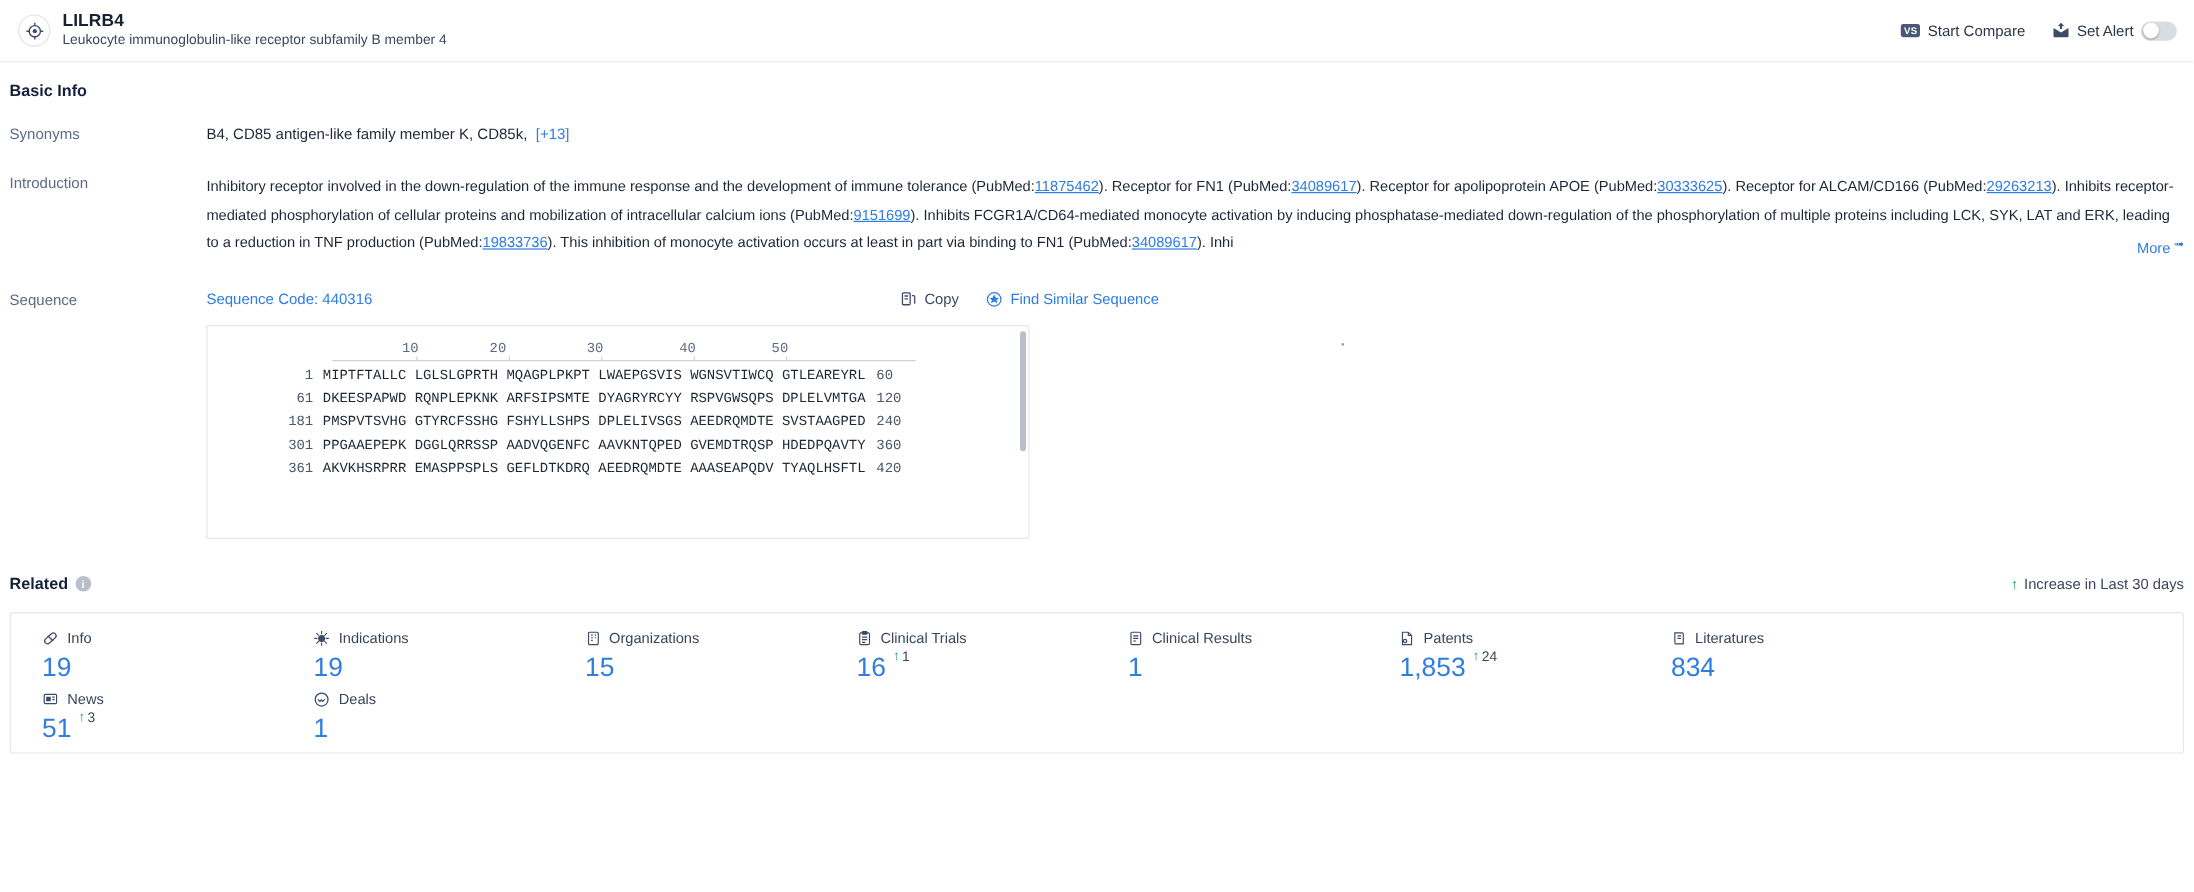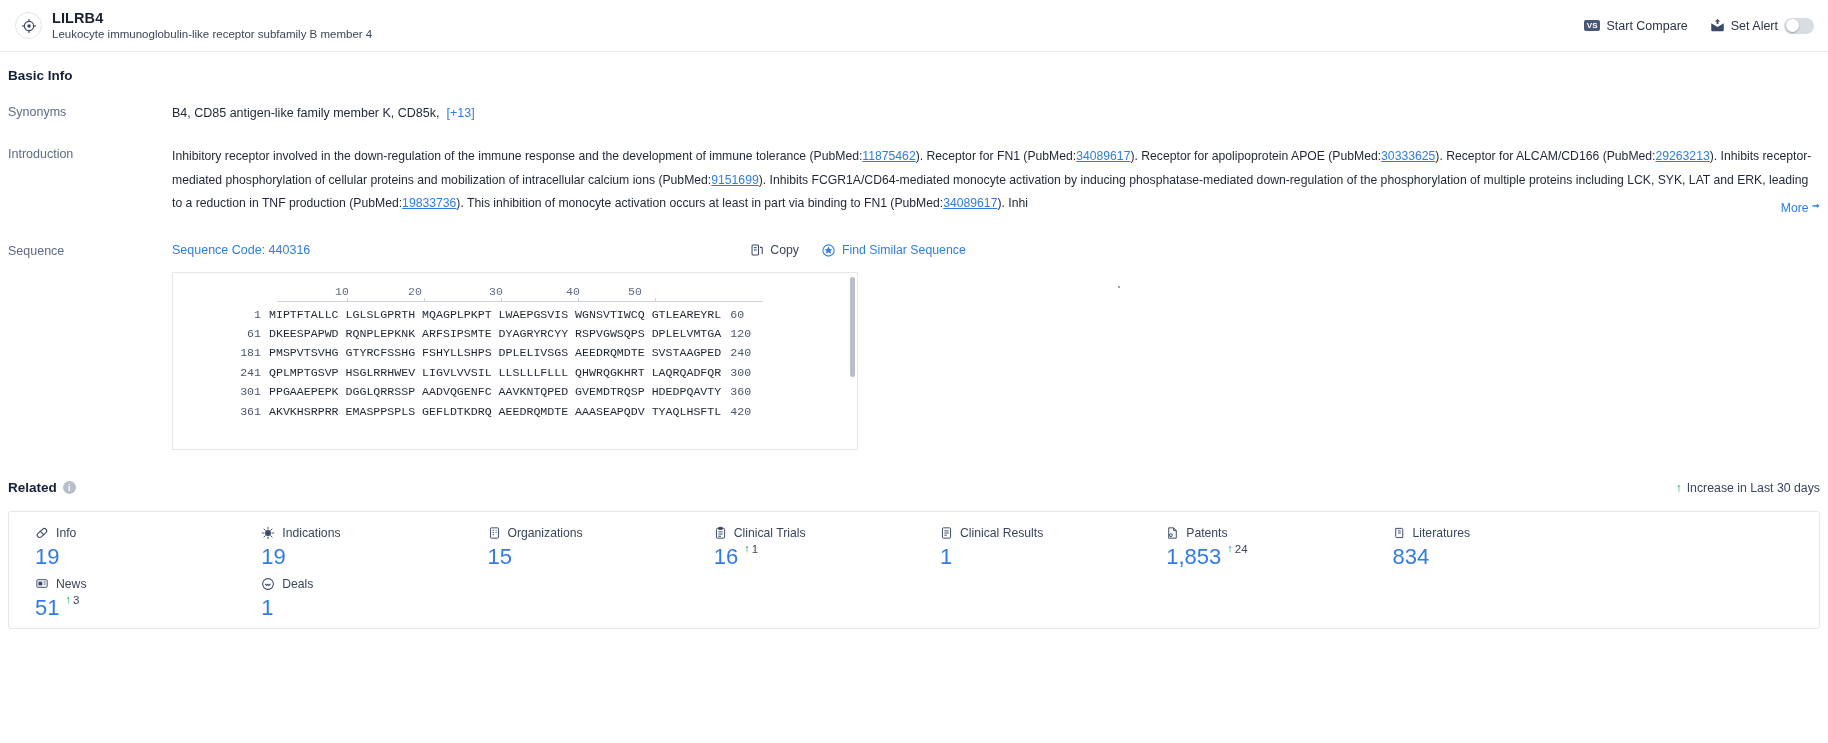--- a/index.html
+++ b/index.html
@@ -281,28 +281,27 @@
           <div class="ruler" id="seq-ruler">
             <div class="ruler-line"></div>
           <div class="tick" style="left: 58px;">10</div>
               <div class="notch" style="left: 70px;"></div>
               <div class="tick" style="left: 131px;">20</div>
               <div class="notch" style="left: 147px;"></div>
               <div class="tick" style="left: 212px;">30</div>
               <div class="notch" style="left: 224px;"></div>
               <div class="tick" style="left: 289px;">40</div>
               <div class="notch" style="left: 301px;"></div>
-              <div class="tick" style="left: 351px;">50</div>
+              <div class="tick" style="left: 366px;">50</div>
               <div class="notch" style="left: 378px;"></div>
             </div>
           <div id="seq-rows">
               <div class="seq-row"><span class="seq-num-l">1</span><span class="seq-letters">MIPTFTALLC LGLSLGPRTH MQAGPLPKPT LWAEPGSVIS WGNSVTIWCQ GTLEAREYRL</span><span class="seq-num-r">60</span></div>
               <div class="seq-row"><span class="seq-num-l">61</span><span class="seq-letters">DKEESPAPWD RQNPLEPKNK ARFSIPSMTE DYAGRYRCYY RSPVGWSQPS DPLELVMTGA</span><span class="seq-num-r">120</span></div>
               <div class="seq-row"><span class="seq-num-l">181</span><span class="seq-letters">PMSPVTSVHG GTYRCFSSHG FSHYLLSHPS DPLELIVSGS AEEDRQMDTE SVSTAAGPED</span><span class="seq-num-r">240</span></div>
-              <div class="seq-row"><span class="seq-num-l">241</span><span class="seq-letters">QPLMPTGSVP HSGLRRHWEV LIGVLVVSIL LLSLLLFLLL QHWRQGKHRT LAQRQADFQR</span><span class="seq-num-r">300</span></div>
               <div class="seq-row"><span class="seq-num-l">301</span><span class="seq-letters">PPGAAEPEPK DGGLQRRSSP AADVQGENFC AAVKNTQPED GVEMDTRQSP HDEDPQAVTY</span><span class="seq-num-r">360</span></div>
               <div class="seq-row"><span class="seq-num-l">361</span><span class="seq-letters">AKVKHSRPRR EMASPPSPLS GEFLDTKDRQ AEEDRQMDTE AAASEAPQDV TYAQLHSFTL</span><span class="seq-num-r">420</span></div>
             </div>
         </div>
         <div class="seq-scrollbar"></div>
       </div>
     </div>
   </div>
 </div>
 

